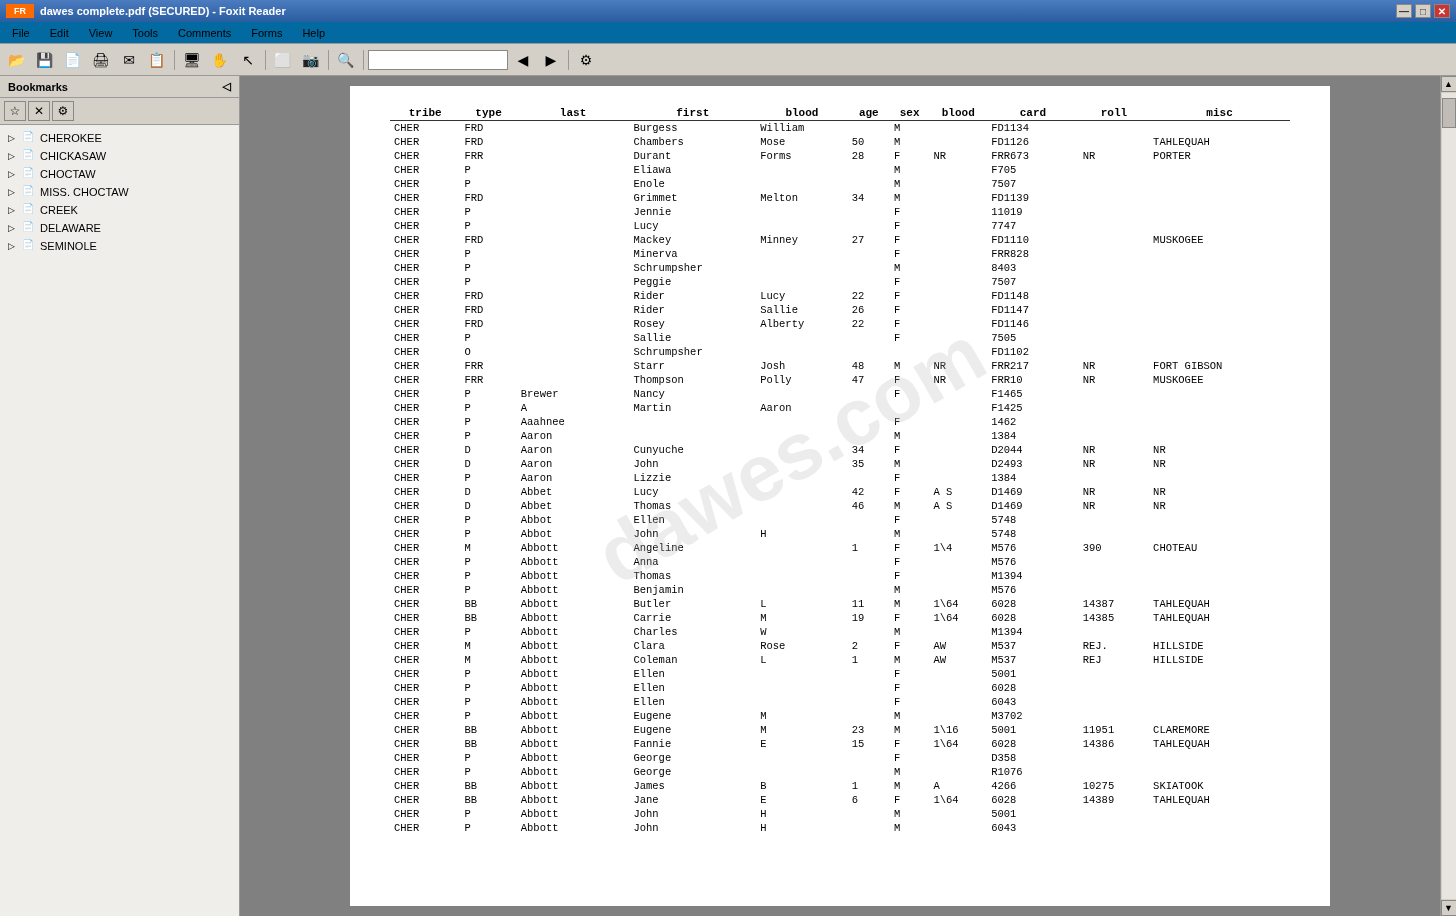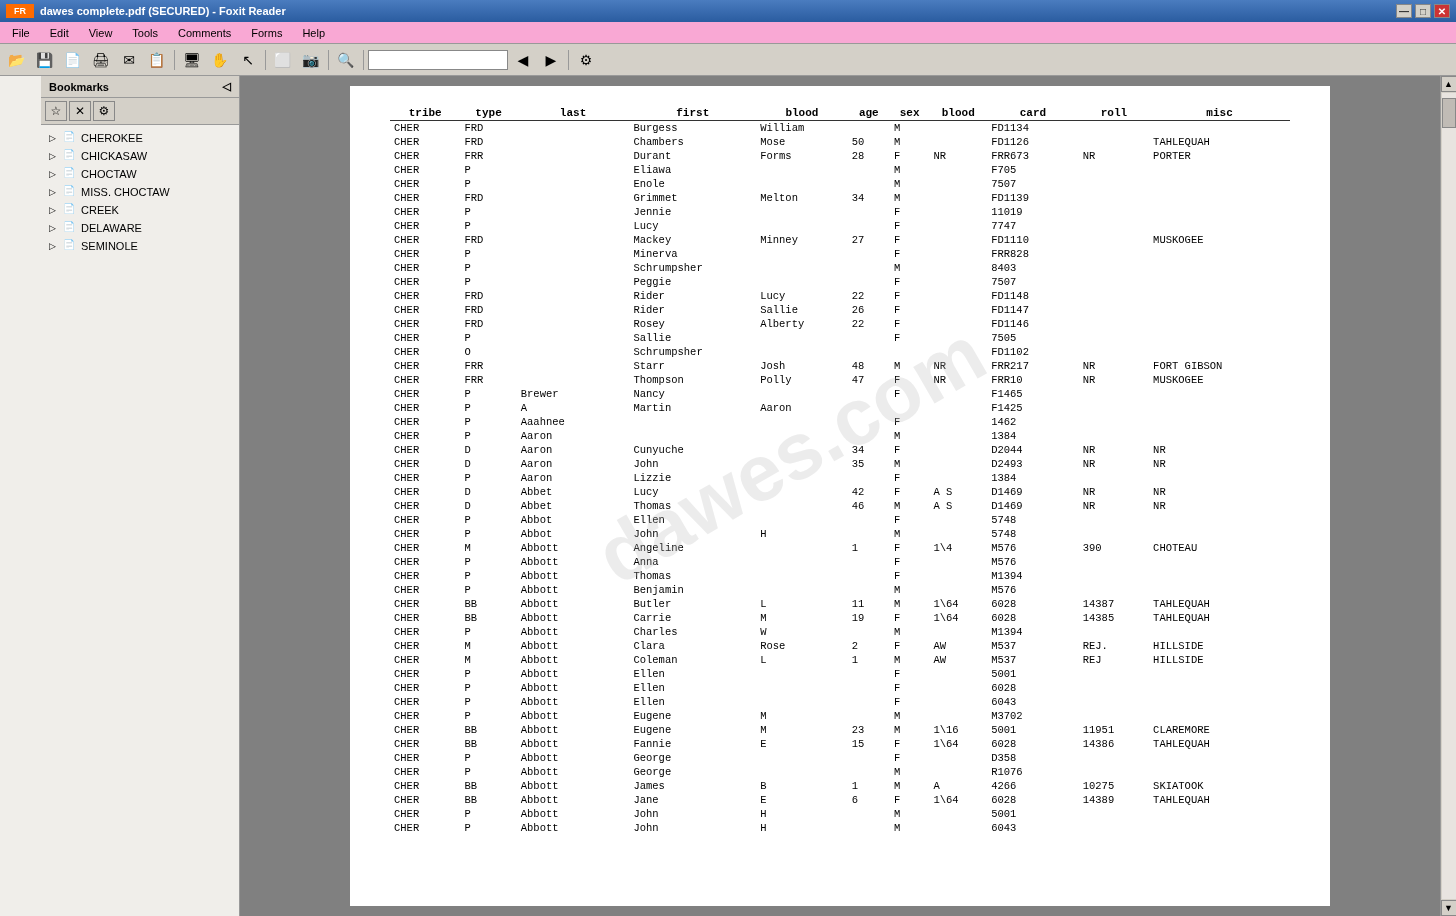--- a/index.html
+++ b/index.html
@@ -24,21 +24,21 @@
       width: 16px; height: 14px; font-size: 10px; border: 1px solid #888;
       display: flex; align-items: center; justify-content: center; cursor: pointer;
       color: #333;
     }
     .title-btn.min { background: #d4d0c8; }
     .title-btn.max { background: #d4d0c8; }
     .title-btn.close { background: #cc3333; color: white; }
 
     
     .menu-bar {
-      background: #f9a8d4;
+      background: #0369a1;
       height: 22px;
       display: flex;
       align-items: center;
       padding: 0 4px;
       border-bottom: 1px solid #999;
       gap: 4px;
     }
     .menu-item {
       padding: 2px 8px;
       font-size: 11px;
@@ -75,21 +75,20 @@
       height: calc(916px - 22px - 22px - 32px);
     }
 
     
     .sidebar {
       width: 240px;
       background: #f0eeea;
       border-right: 1px solid #999;
       display: flex;
       flex-direction: column;
-      padding-left: 41px;
     }
     .sidebar-header {
       background: #d4d0c8;
       padding: 4px 8px;
       font-size: 11px;
       font-weight: bold;
       border-bottom: 1px solid #999;
       display: flex;
       align-items: center;
       justify-content: space-between;

